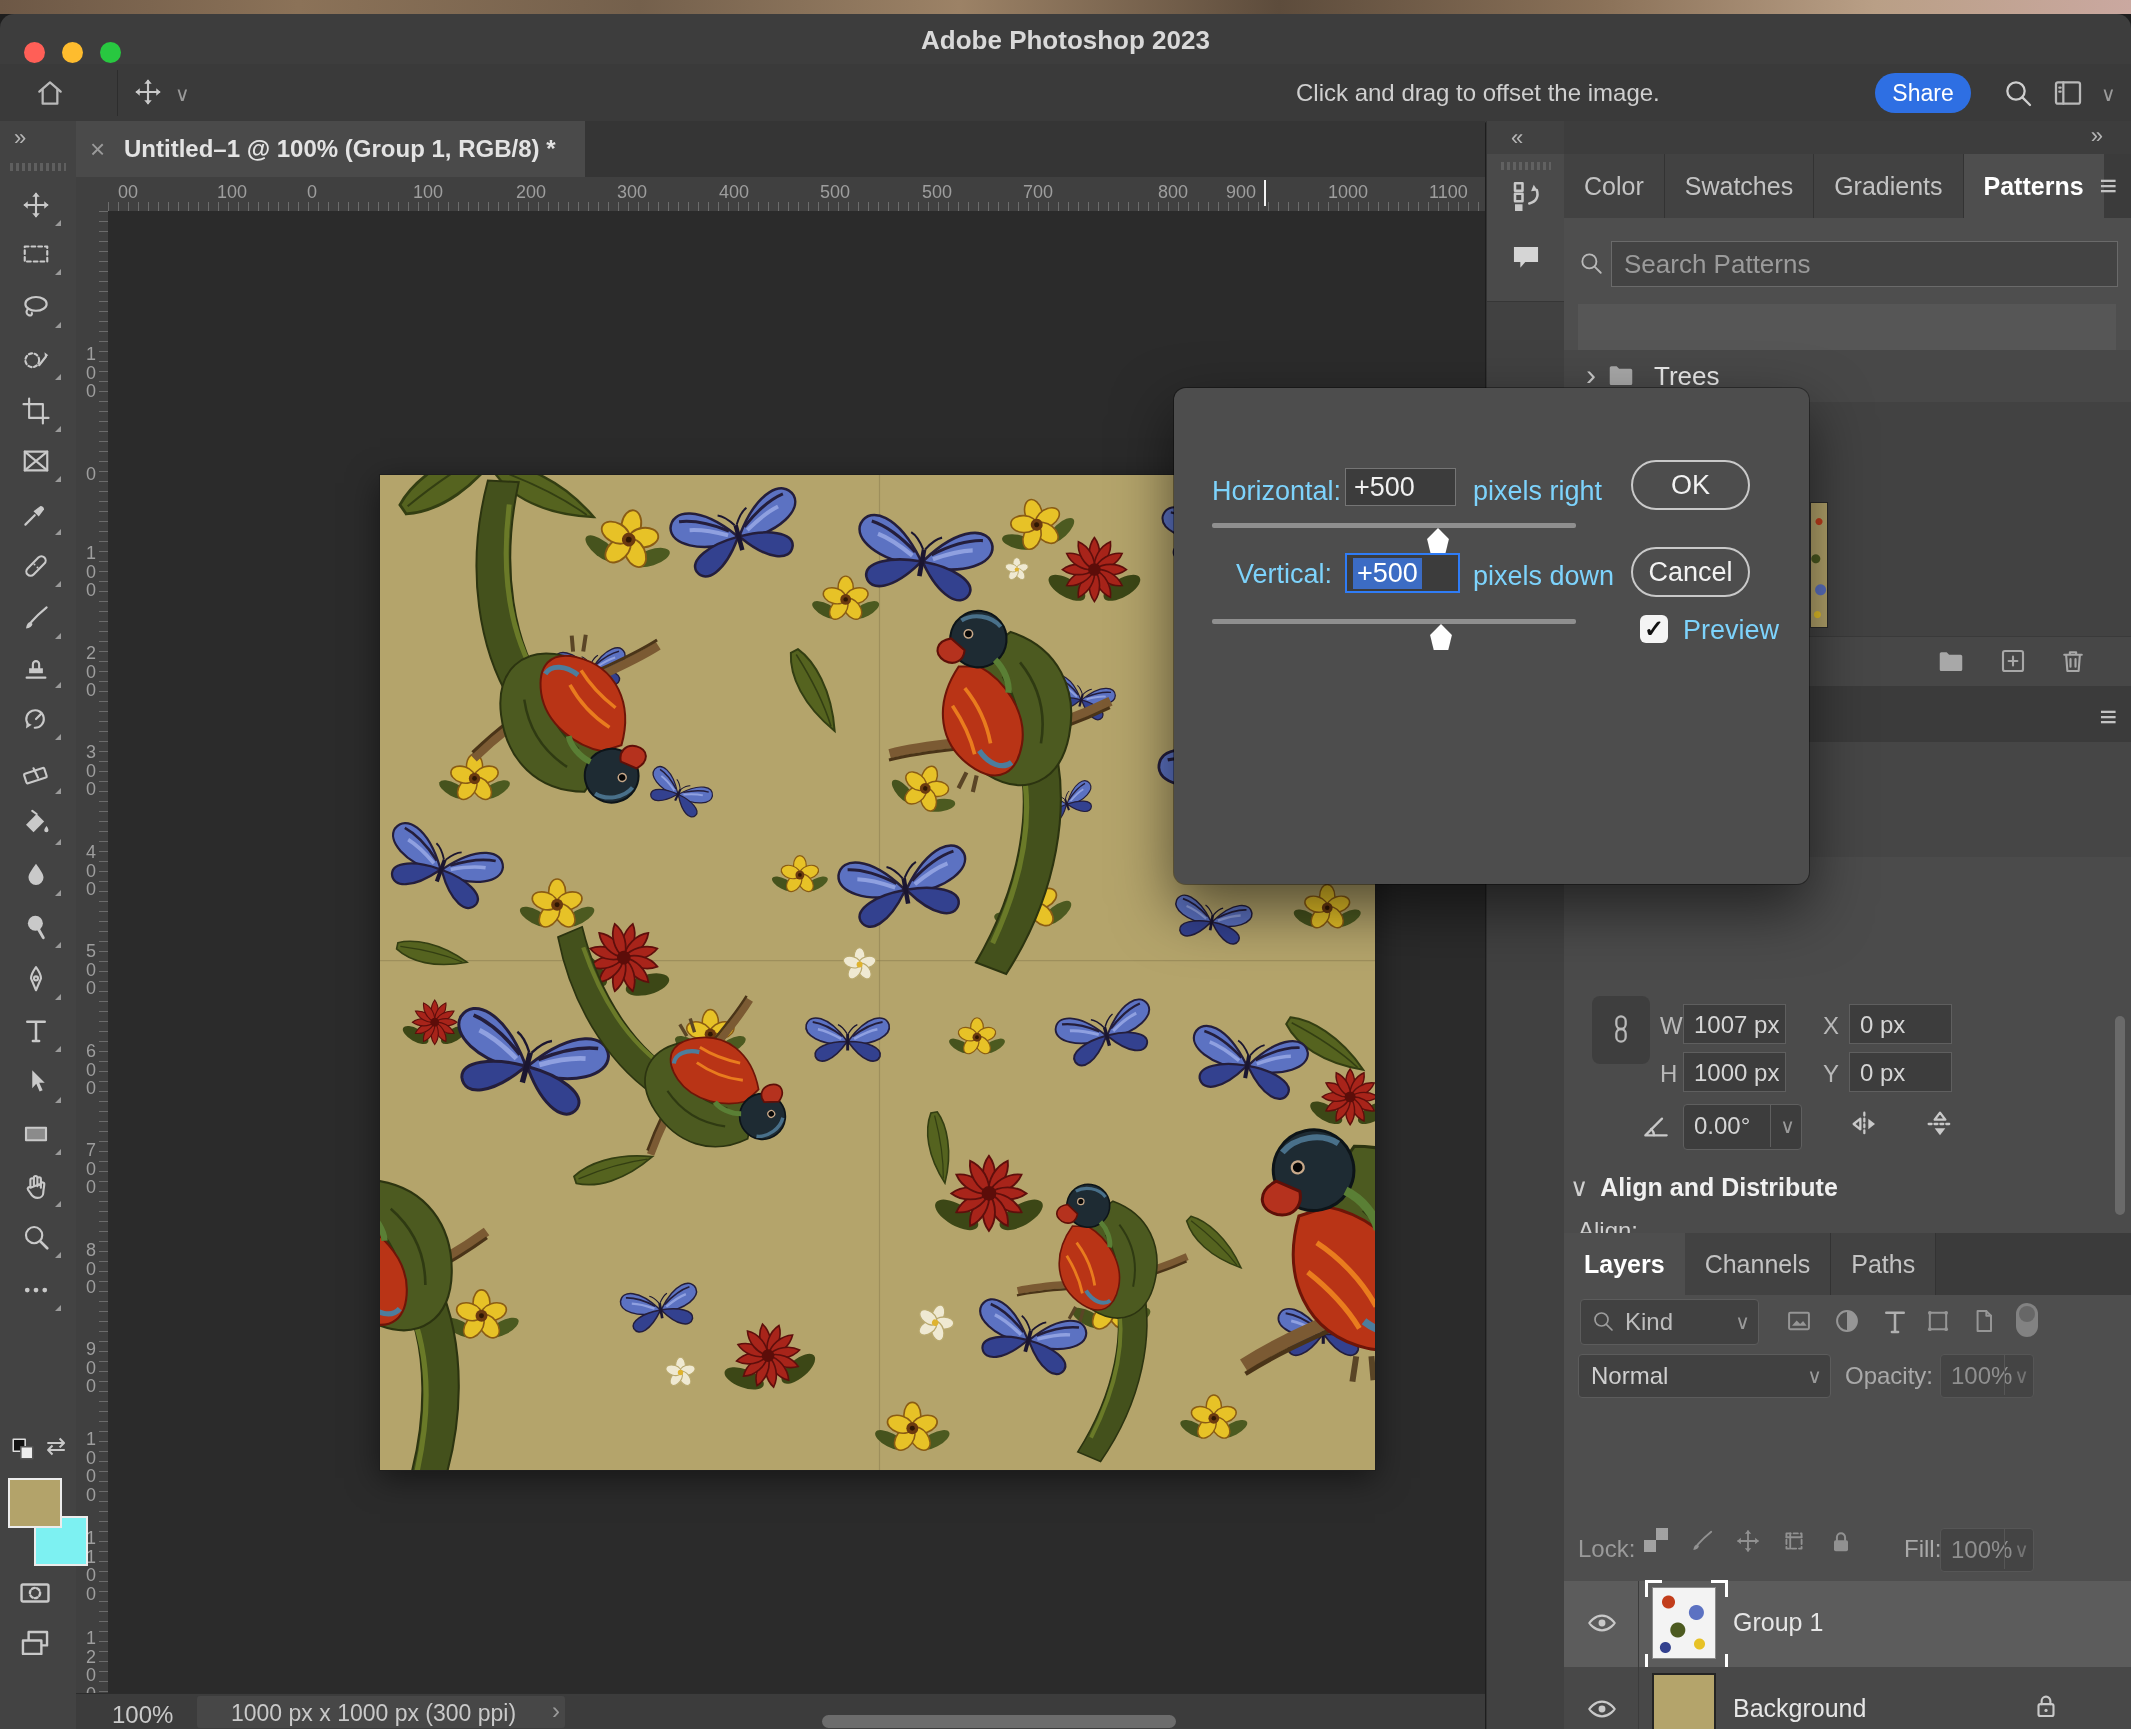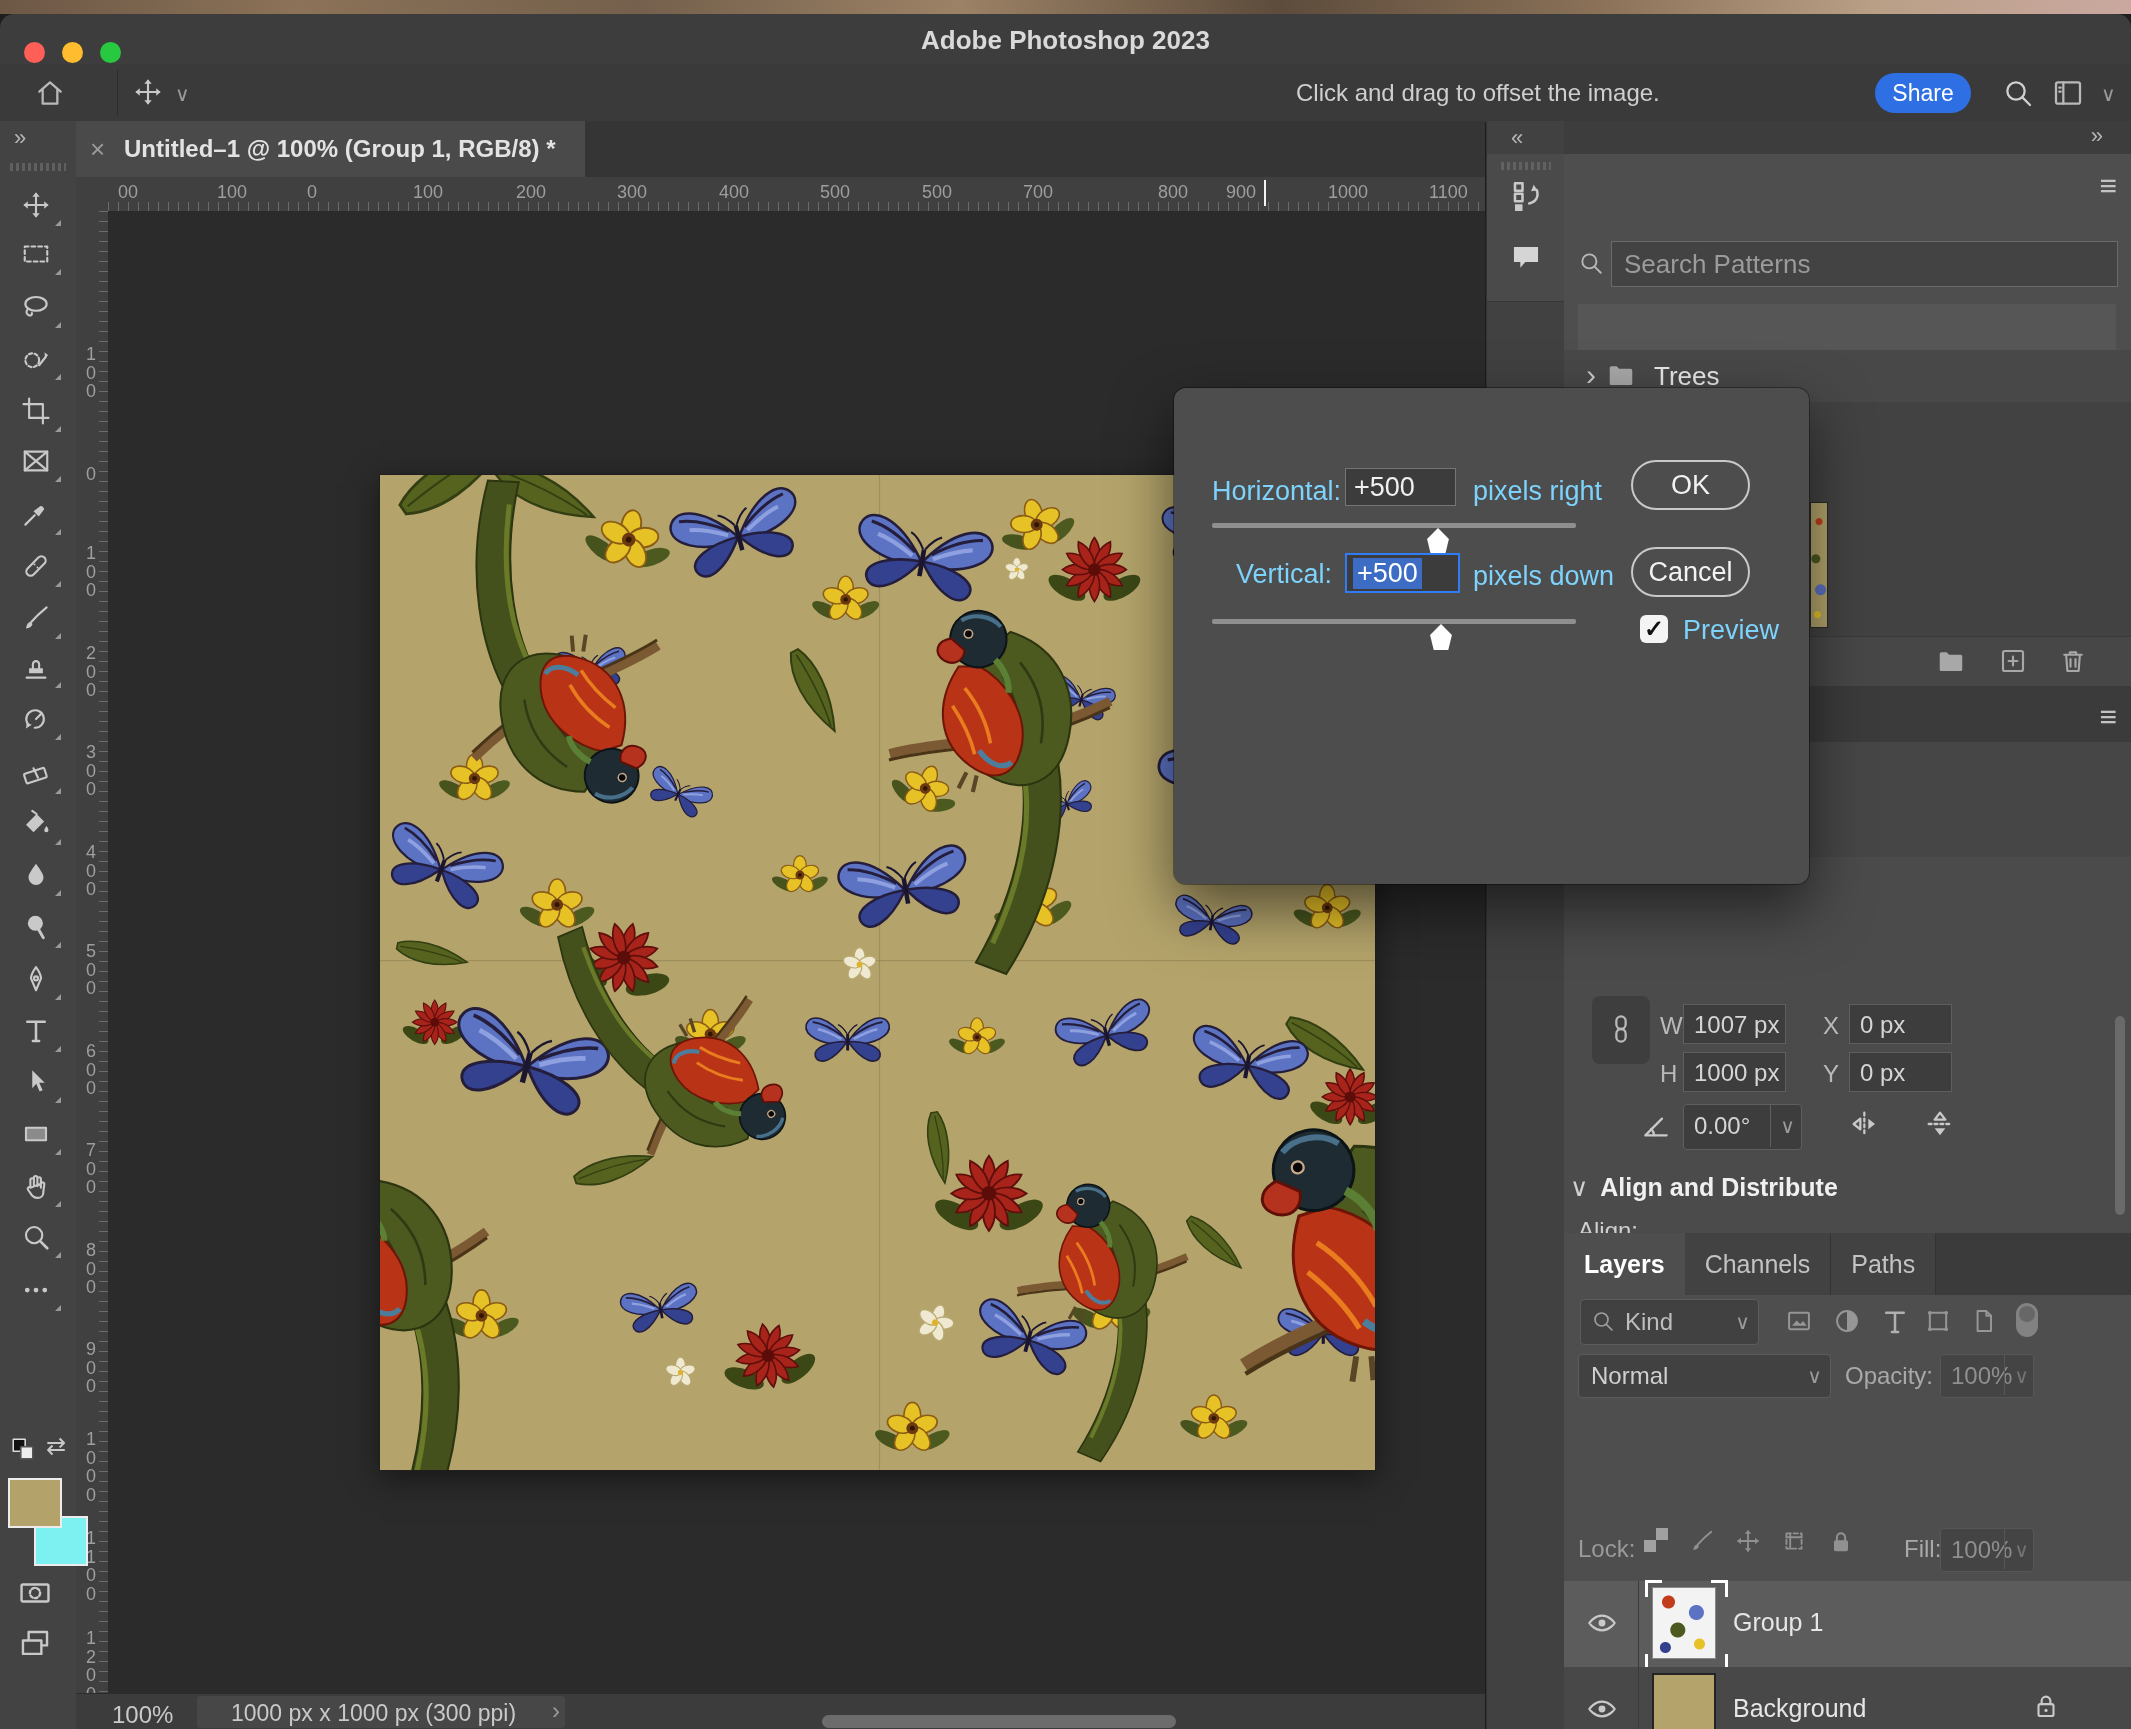--- a/index.html
+++ b/index.html
@@ -546,20 +546,27 @@
             <path d="M3.5 5h17v10.5h-9L8 19.5v-4H3.5z" fill="#d5d5d5" stroke="none"></path>
           </svg></span>
     </div>
   </div>
 
   <div id="rpanel" class="abs">
     <div class="abs" style="left:0;top:0;width:567px;height:33px;background:#3d3d3d">
       <span class="abs" style="right:28px;top:2px;font-size:22px;color:#b5b5b5">»</span>
     </div>
 
+    <div class="tabsrow" id="pat-tabs" style="top:33px;height:64px">
+        <div class="tab">Color</div>
+        <div class="tab">Swatches</div>
+        <div class="tab">Gradients</div>
+        <div class="tab active">Patterns</div>
+        <div class="fill"></div>
+      </div>
     <span class="menu-ico" style="top:48px">≡</span>
 
     <span class="abs" style="left:14px;top:129px"><svg viewBox="0 0 24 24" width="26" height="26" fill="none" stroke="#b9b9b9" stroke-width="1.7" stroke-linecap="round" stroke-linejoin="round">
           <circle cx="10.5" cy="10.5" r="6.5"></circle>
           <path d="M15.3 15.3L21 21"></path>
         </svg></span>
     <div id="search-box">
       <span id="search-ph">Search Patterns</span>
     </div>
     <div id="pat-band"></div>

